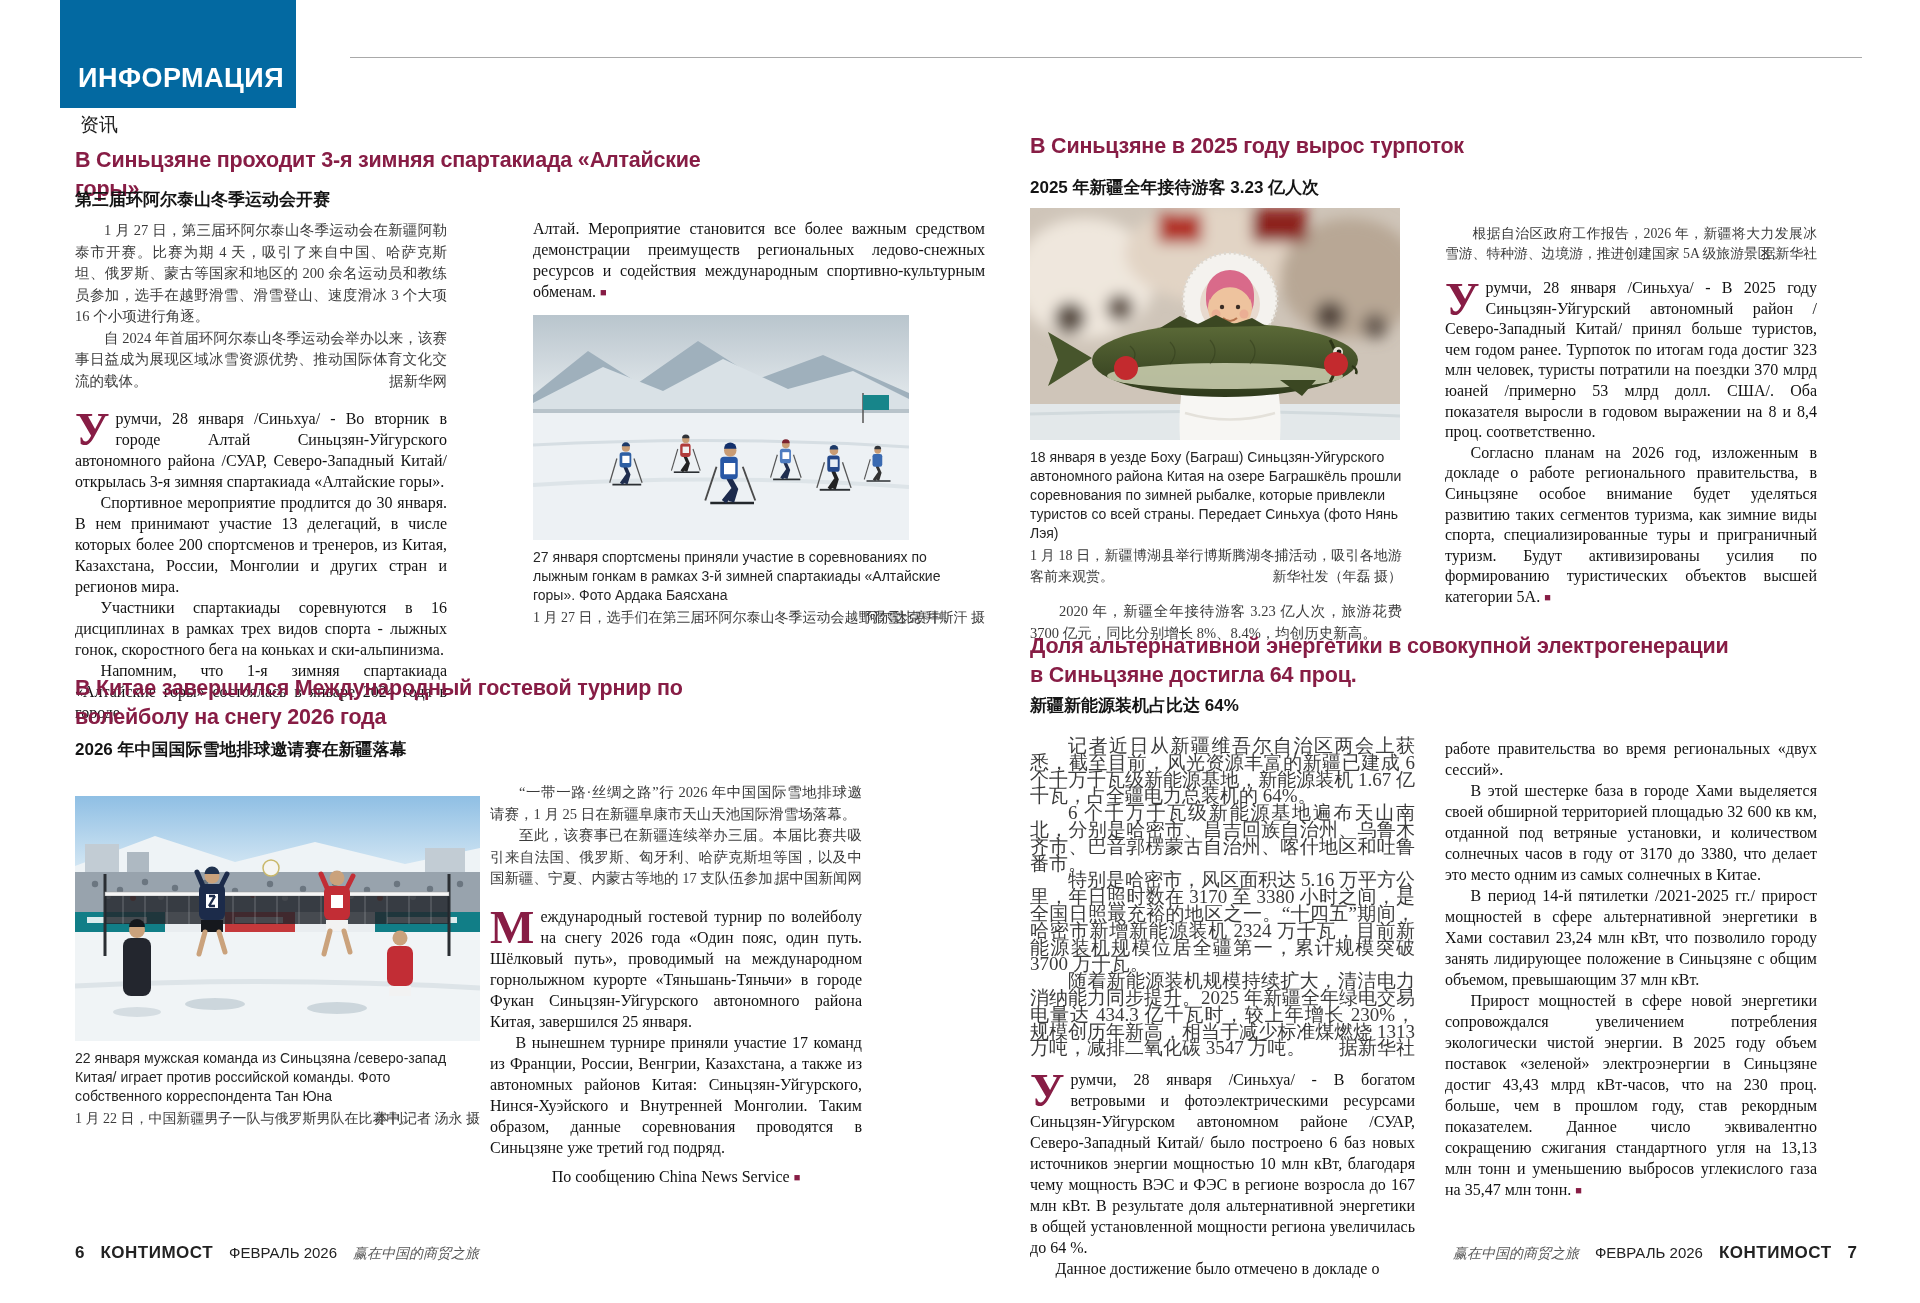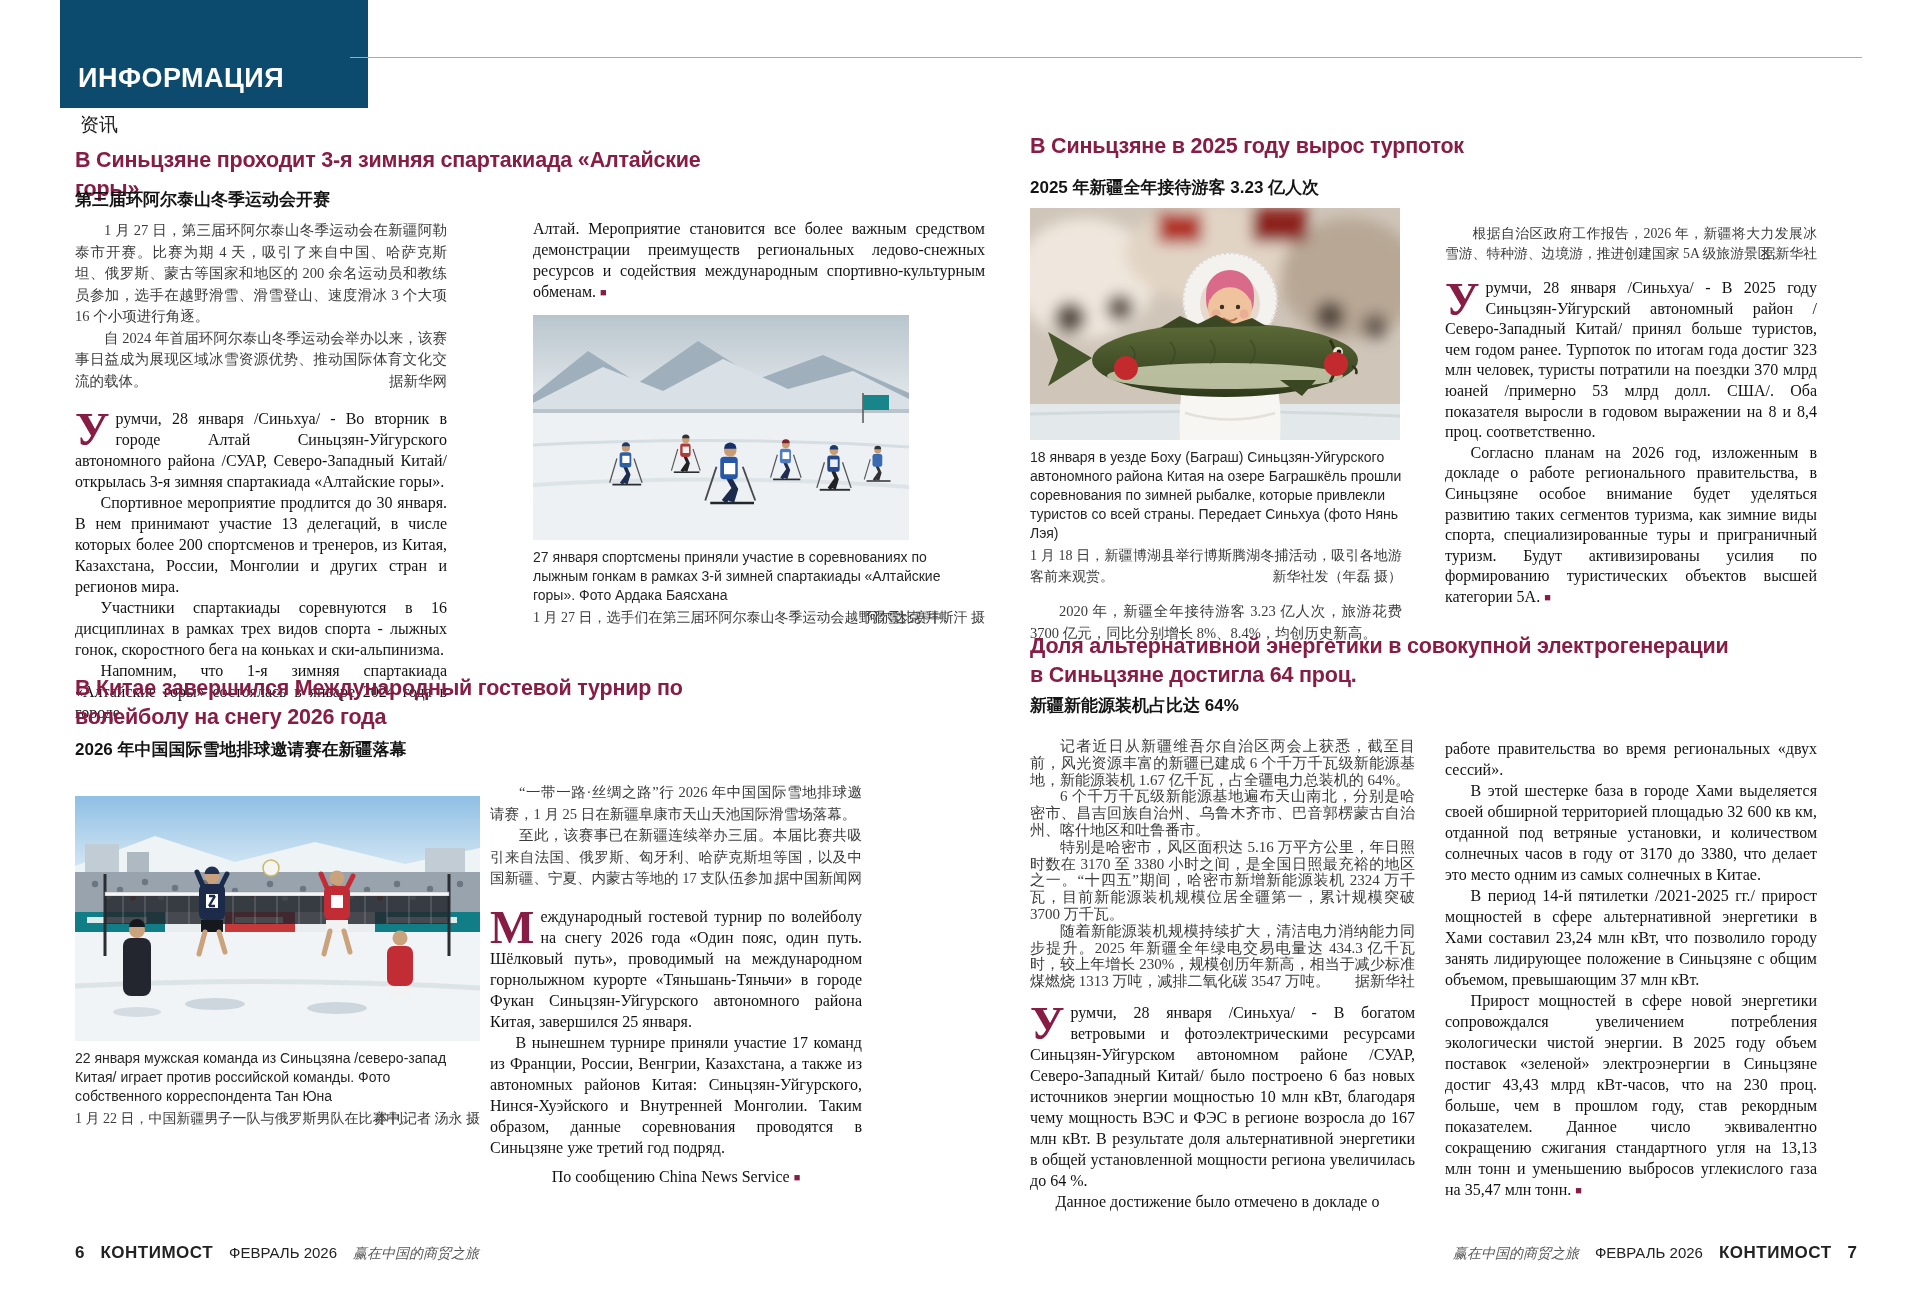--- a/index.html
+++ b/index.html
@@ -1,36 +1,36 @@
 <!DOCTYPE html>
 <html><head>
 <meta charset="utf-8">
 <style>
   html,body{margin:0;padding:0;background:#ffffff;}
   .spread{position:relative;width:1920px;height:1303px;background:#ffffff;overflow:hidden;
           font-family:"Liberation Serif",serif;color:#111;}
   .abs{position:absolute;}
 
   
-  .kicker-box{left:60px;top:0;width:308px;height:108px;background:#0c4a6e;}
+  .kicker-box{left:60px;top:0;width:236px;height:108px;background:#0369a1;}
   .kicker{position:absolute;left:18px;bottom:14px;color:#fff;
           font-family:"Liberation Sans",sans-serif;font-weight:bold;font-size:27px;letter-spacing:0.5px;}
   .top-rule{left:350px;top:57px;width:1512px;height:1px;background:#a9a9a9;}
   .kicker-zh{left:80px;top:112px;font-size:19px;color:#1c1c1c;font-family:"Liberation Sans",sans-serif;}
 
   
   .headline{color:#871d45;font-family:"Liberation Sans",sans-serif;font-weight:bold;
             font-size:21.5px;line-height:29px;letter-spacing:-0.2px;}
   .sub-zh{font-family:"Liberation Sans",sans-serif;font-weight:bold;font-size:17px;color:#141414;}
 
   
   .zh{font-size:14.5px;line-height:21.5px;color:#3b3b3b;text-align:justify;}
   .zh p{margin:0;text-indent:2em;}
   .zh-src{text-align:right;margin-top:-21.5px;color:#3b3b3b;}
-  .zh-sm{font-size:15px;line-height:16.8px;color:#3b3b3b;text-align:justify;}
+  .zh-sm{font-size:19px;line-height:16.8px;color:#3b3b3b;text-align:justify;}
   .zh-sm p{margin:0;text-indent:2em;}
   .zh-sm .zh-src{margin-top:-16.8px;}
   .ru{font-size:16px;line-height:21px;text-align:justify;color:#121212;}
   .ru p{margin:0;text-indent:1.6em;}
   .ru p.lead, .ru p.noindent{text-indent:0;}
   .dropcap{float:left;font-size:47px;line-height:38px;padding:2px 6px 0 0;color:#871d45;font-weight:bold;}
   .endmark{color:#871d45;font-size:11px;margin-left:4px;vertical-align:1px;}
   .ru-source{text-align:center;margin-top:8px;}
 
   

